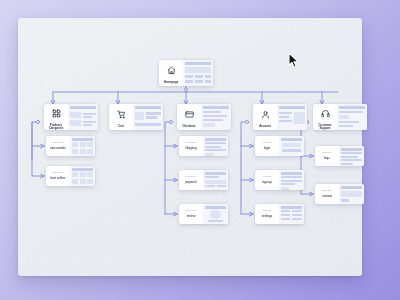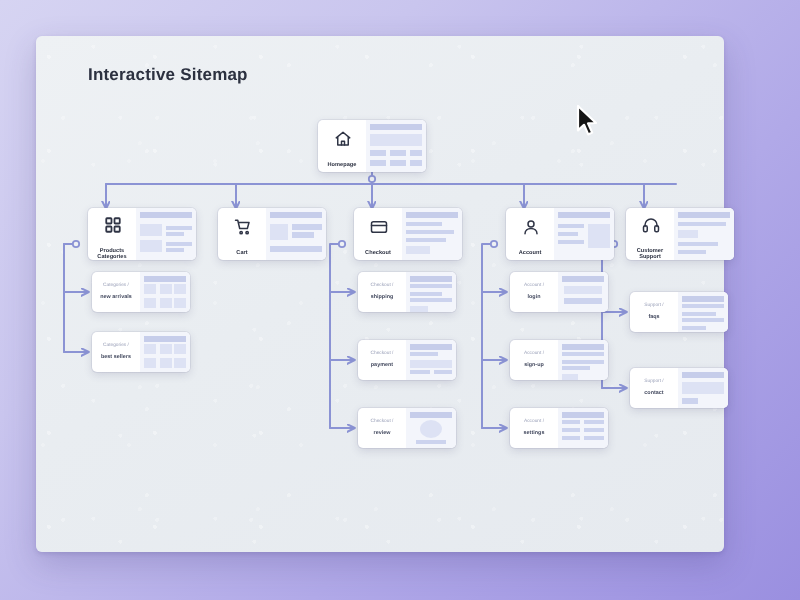--- a/index.html
+++ b/index.html
@@ -76,21 +76,20 @@
   #cursor{position:absolute;left:288px;top:52px;width:12px;height:17px;}
 </style>
 </head>
 <body>
 
 <div id="stage">
 
   <div id="canvas">
     <div id="grain"></div>
 
-    <div id="title">Interactive Sitemap</div>
 
     <svg id="wires" viewBox="0 0 344 258">
       <defs>
         <marker id="ar" markerWidth="5" markerHeight="5" refX="3.6" refY="2" orient="auto">
           <path d="M0,0 L4,2 L0,4" fill="none" stroke="#8b93d4" stroke-width="1" stroke-linecap="round" stroke-linejoin="round"></path>
         </marker>
       </defs>
       <g fill="none" stroke="#8b93d4" stroke-width="1" stroke-linecap="round" stroke-linejoin="round">
 
         <path d="M168,68 L168,74"></path>

